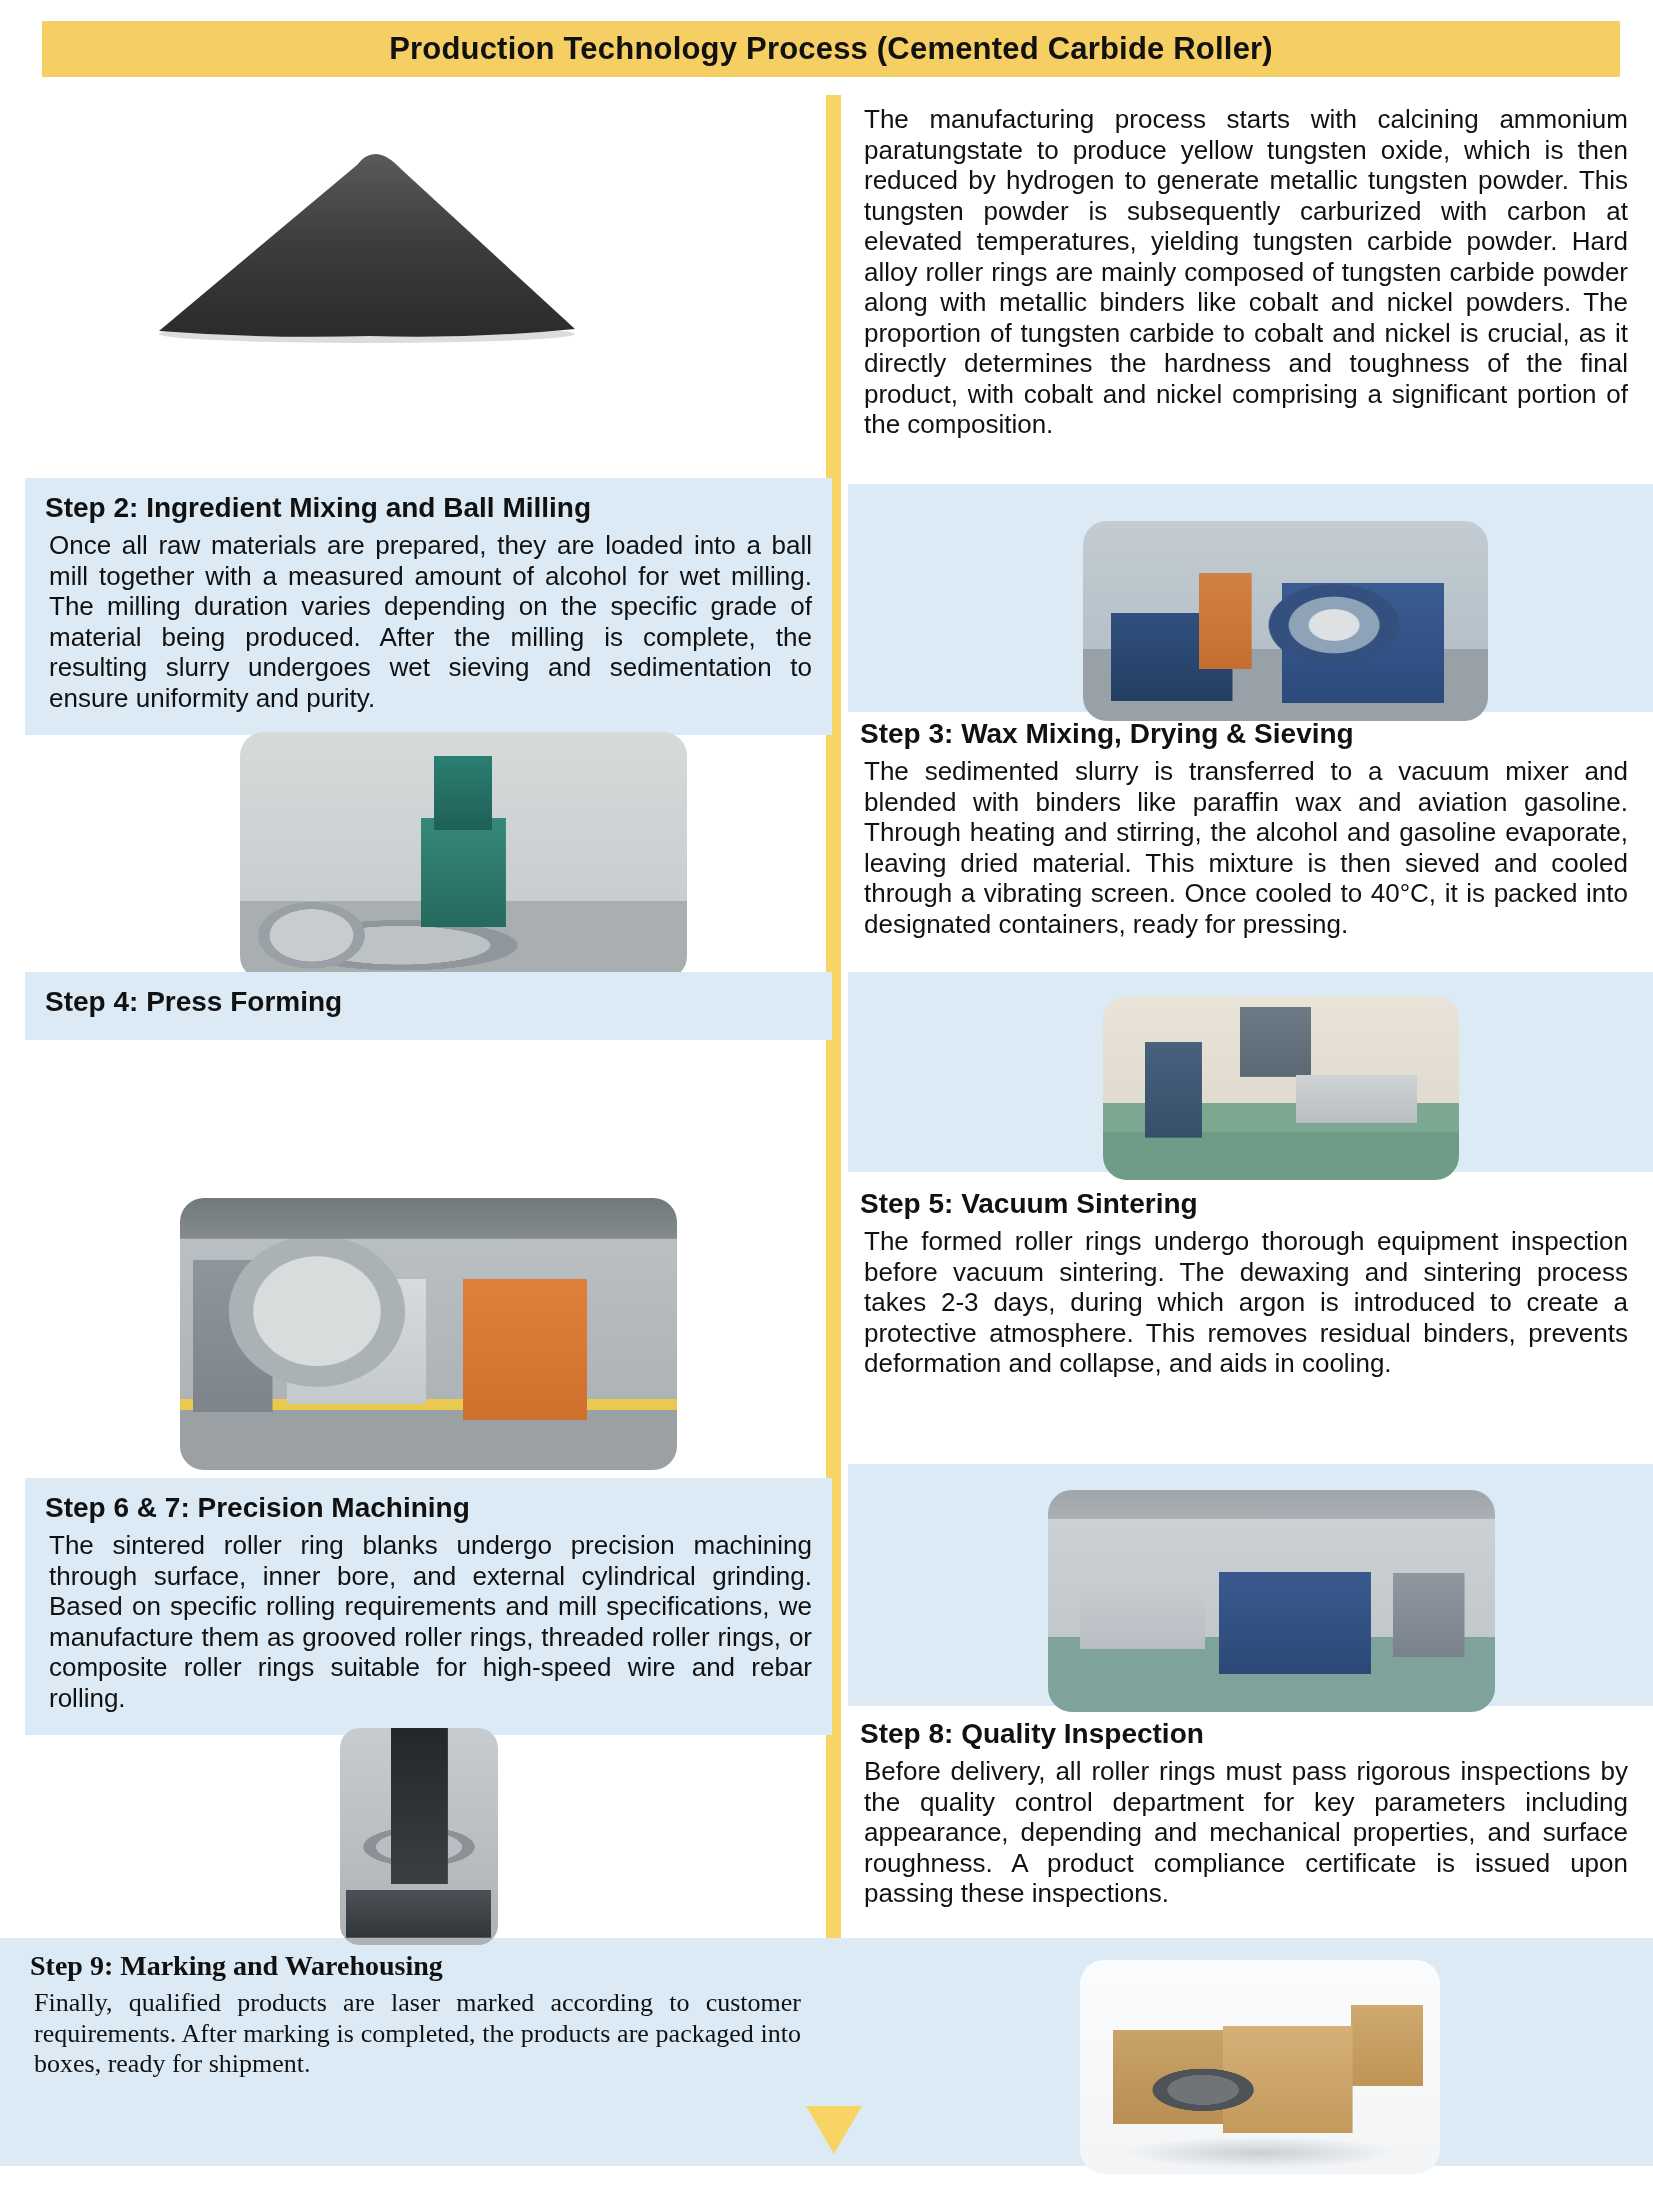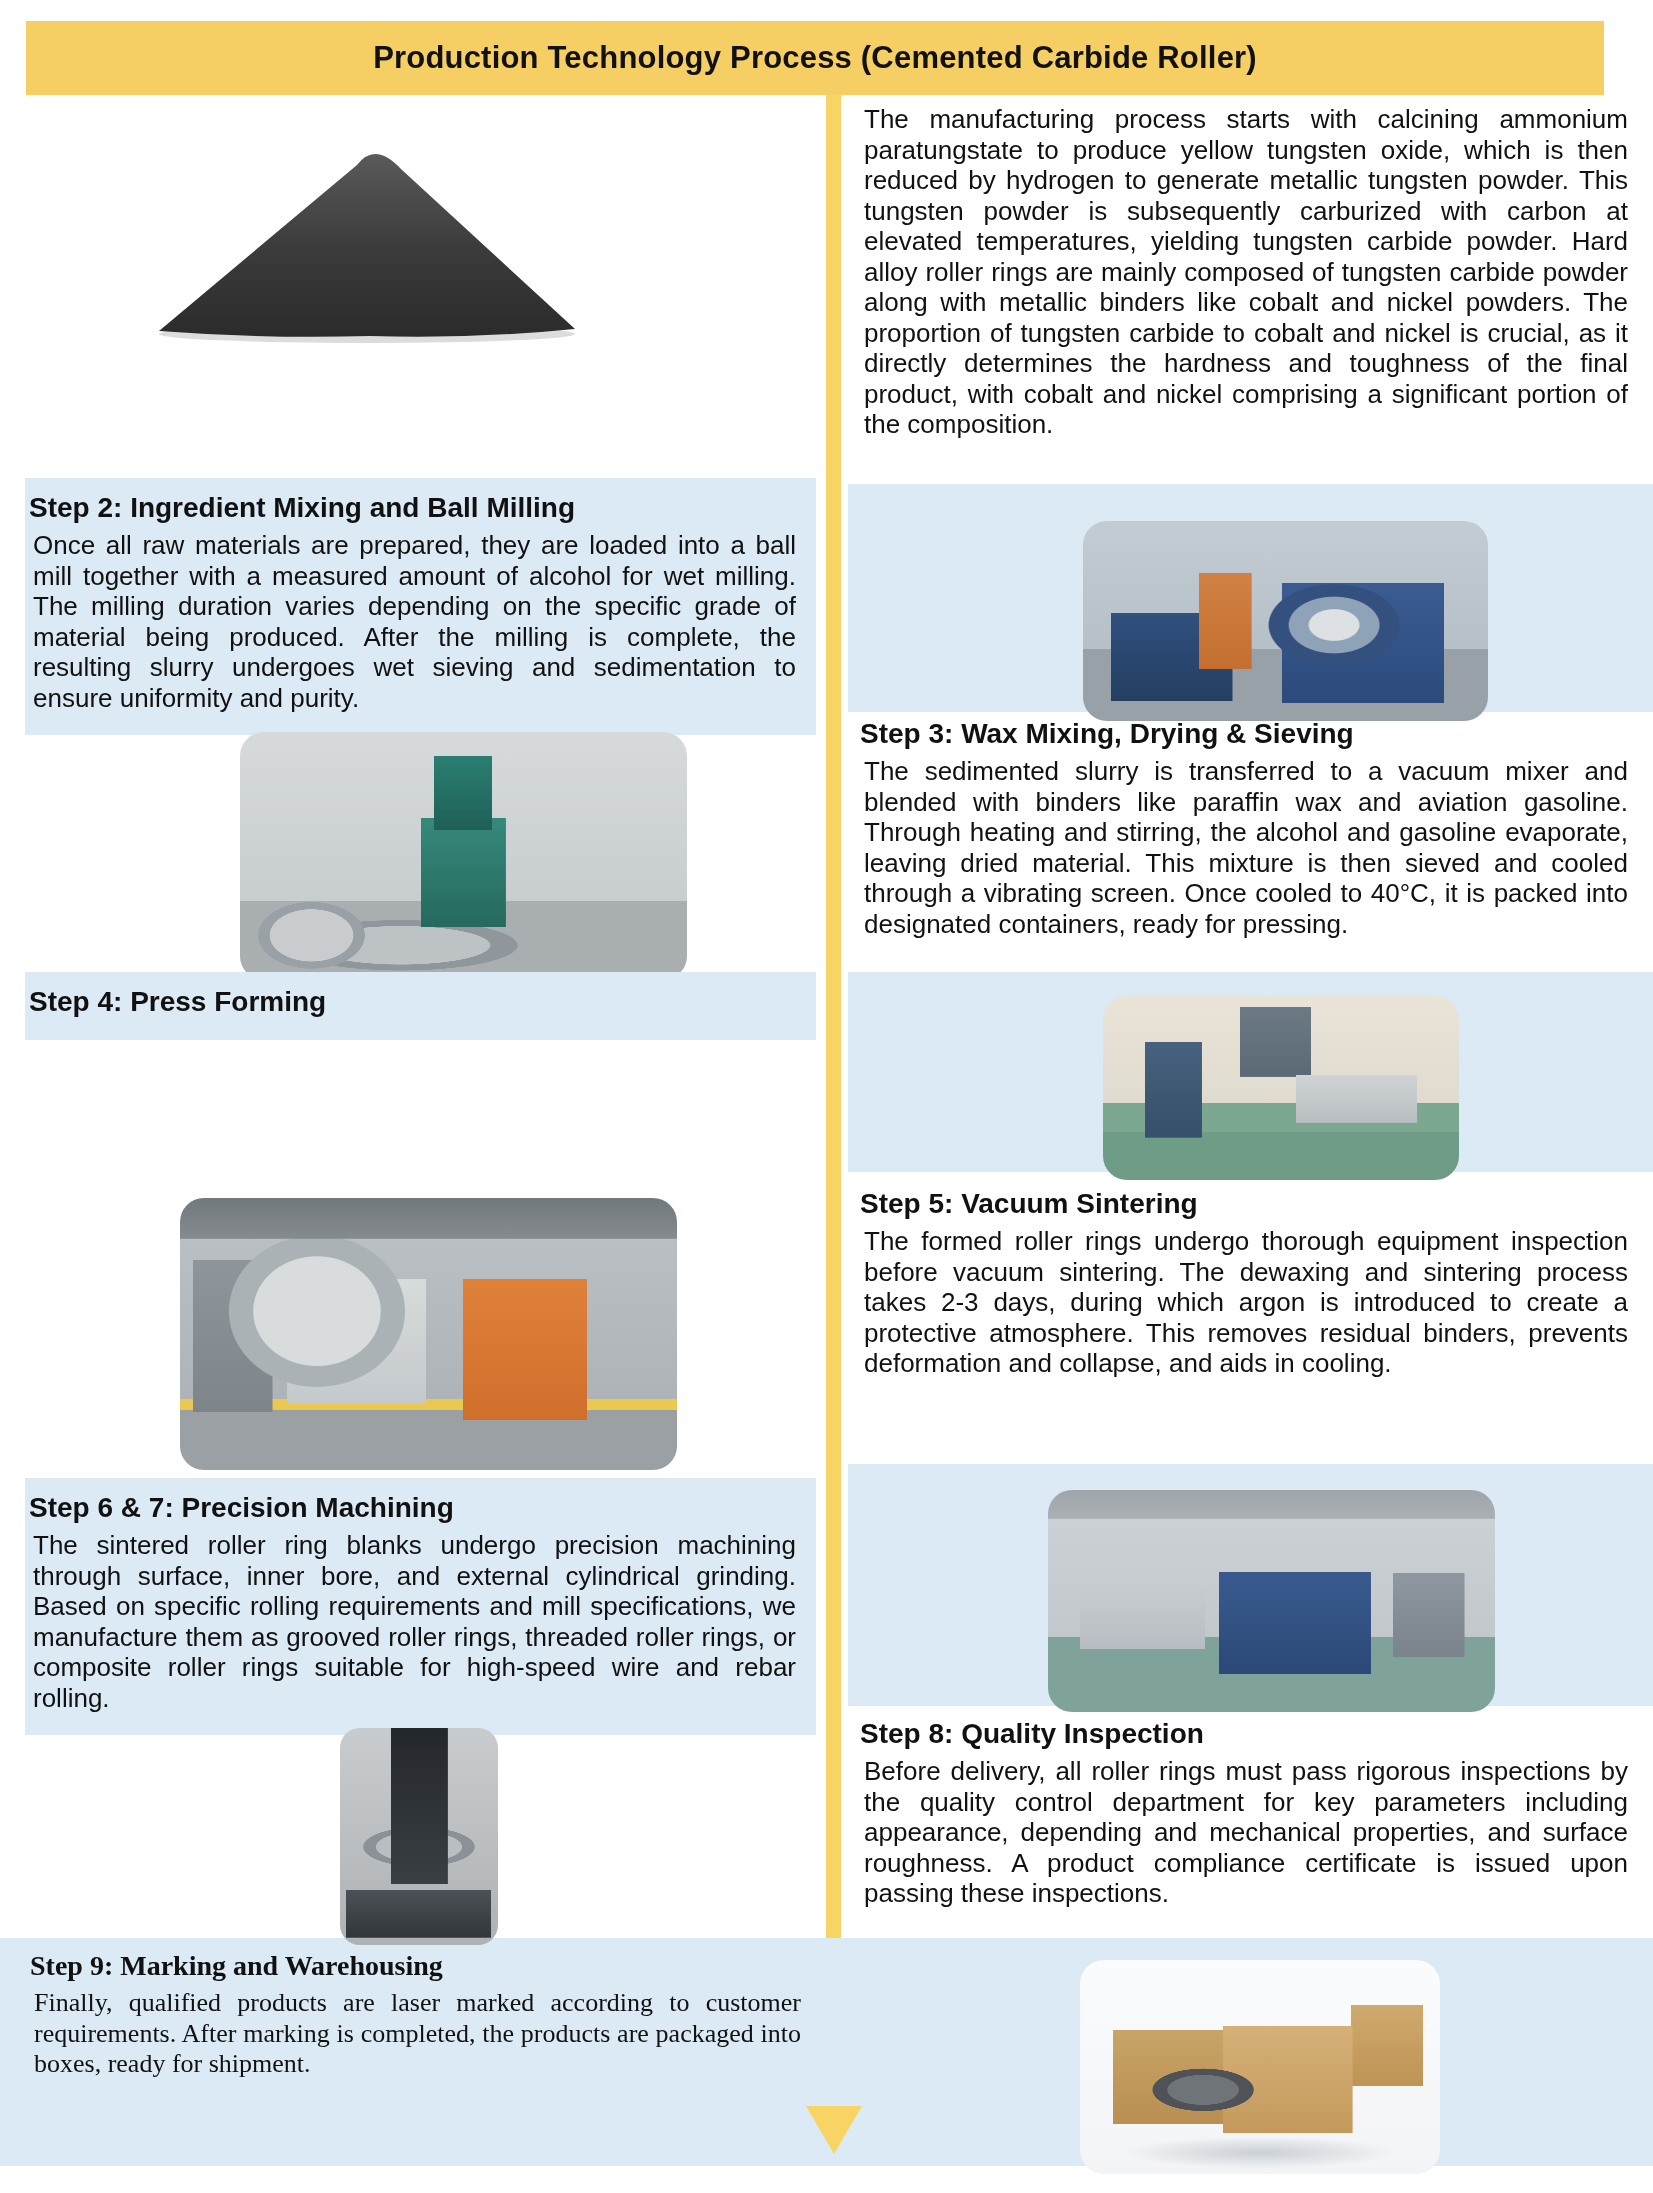--- a/index.html
+++ b/index.html
@@ -2,40 +2,40 @@
 <html style="--banner-yellow: #F5CF63; --timeline-yellow: #F8D464; --block-blue: #DCEAF5; --heading-text: #111111;"><head>
 <meta charset="utf-8">
 <style>
   html,body{margin:0;padding:0;background:#ffffff;}
   .page{
     position:relative;width:1653px;height:2193px;background:#ffffff;overflow:hidden;
     font-family:"Liberation Sans", sans-serif;color:#111;
   }
   
   .banner{
-    position:absolute;left:26px;top:21px;width:1578px;height:74px;
+    position:absolute;left:42px;top:21px;width:1578px;height:56px;
     background:var(--banner-yellow,#F5CF63);
     display:flex;align-items:center;justify-content:center;
   }
   .banner h1{font-size:31px;font-weight:bold;margin:0;letter-spacing:0.2px;}
   
   .timeline-line{
     position:absolute;left:826px;top:95px;width:15px;height:2013px;
     background:var(--timeline-yellow,#F8D464);z-index:0;
   }
   .timeline-arrow{
     position:absolute;left:806px;top:2106px;width:0;height:0;z-index:2;
     border-left:28px solid transparent;border-right:28px solid transparent;
     border-top:48px solid var(--timeline-yellow,#F8D464);
   }
   
   .step{position:absolute;z-index:1;}
   .step h2{font-size:28px;line-height:36px;margin:0 0 2px 0;font-weight:bold;}
   .step p{font-size:26px;line-height:30.5px;margin:4px;text-align:justify;}
-  .blue{background:var(--block-blue,#DCEAF5);padding:12px 16px 18px 4px;}
+  .blue{background:var(--block-blue,#DCEAF5);padding:12px 16px 18px 20px;}
   .step-1{left:860px;top:100px;width:772px;}
   .step-2{left:25px;top:478px;width:771px;}
   .step-3{left:860px;top:716px;width:772px;}
   .step-4{left:25px;top:972px;width:771px;}
   .step-5{left:860px;top:1186px;width:772px;}
   .step-67{left:25px;top:1478px;width:771px;}
   .step-8{left:860px;top:1716px;width:772px;}
   .step-9{left:30px;top:1948px;width:775px;font-family:Liberation Serif, serif;}
   
   .band{position:absolute;background:var(--block-blue,#DCEAF5);z-index:0;}

